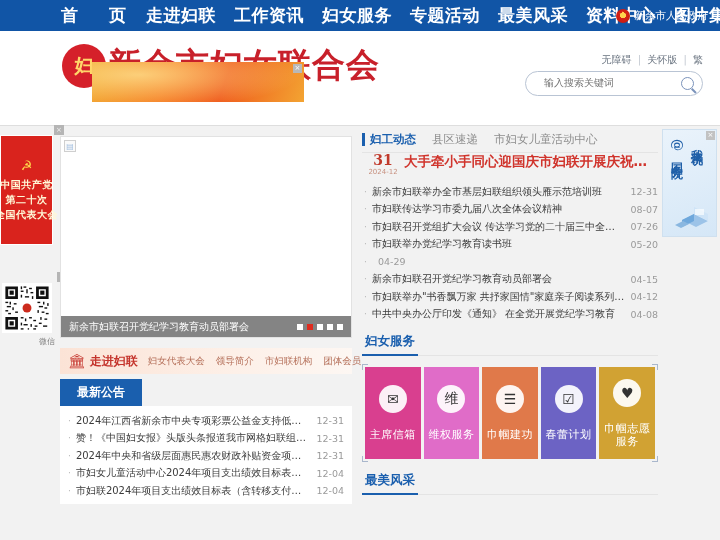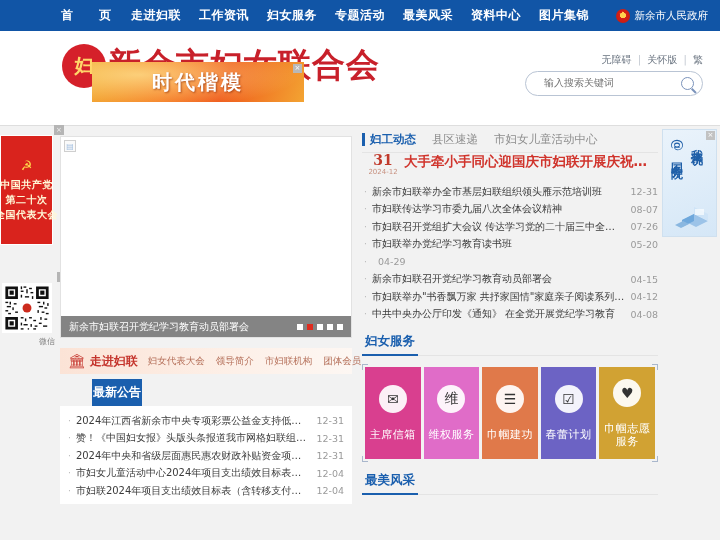--- a/index.html
+++ b/index.html
@@ -16,21 +16,21 @@
   .topnav {
     height: 31px;
     background: #1155a6;
     display: flex;
     align-items: center;
     position: relative;
   }
   .nav-items { display: flex; align-items: center; margin-left: 52px; }
   .nav-item {
     color: #ffffff;
-    font-size: 12px;
+    font-size: 17px;
     font-weight: bold;
     padding: 0 9px;
     white-space: nowrap;
     cursor: pointer;
     letter-spacing: .5px;
   }
   .nav-item.home { letter-spacing: 7px; padding-right: 4px; }
   .gov-brand {
     position: absolute; right: 12px; top: 0; height: 31px;
     display: flex; align-items: center; gap: 5px;
@@ -183,21 +183,21 @@
     display: flex; align-items: center; padding-left: 8px;
   }
   .walkin-icon { color: #c4342c; font-size: 14px; margin-right: 4px; }
   .walkin-title { color: #c4342c; font-size: 12px; font-weight: bold; margin-right: 10px; white-space: nowrap; }
   .walkin-sub { color: #b5705a; font-size: 9.5px; margin-right: 11px; white-space: nowrap; cursor: pointer; }
 
   
   .notice { position: absolute; left: 60px; top: 253px; width: 292px; }
   .notice-tab {
     display: inline-block; background: #1a5fae; color: #fff;
-    font-size: 12px; font-weight: bold; padding: 5px 1px; margin-left: 32px;
+    font-size: 12px; font-weight: bold; padding: 5px 17px;
   }
   .notice-body { background: #ffffff; padding: 6px 8px 4px 6px; }
   .li {
     display: flex; align-items: center; font-size: 10px;
     color: #3b3b3b; height: 17.5px; cursor: pointer;
   }
   .li .bullet { color: #b9b9b9; margin: 0 5px 0 2px; font-size: 9px; }
   .li .t { flex: 1; white-space: nowrap; overflow: hidden; text-overflow: ellipsis; }
   .li .d { color: #9a9a9a; font-size: 9.5px; margin-left: 6px; flex: none; }
 
@@ -286,21 +286,20 @@
   <div class="nav-caret"></div>
 </div>
 
 <div class="header">
   <div class="logo-wrap">
     <div class="logo-seal">妇</div>
     <div class="logo-title">新余市妇女联合会</div>
   </div>
 
   <div class="overlay-banner">
-    <div class="overlay-banner-text">时代楷模</div>
     <div class="banner-close">×</div>
   </div>
 
   <div class="util-links">
     <span>无障碍</span>
     <span class="util-sep">|</span>
     <span>关怀版</span>
     <span class="util-sep">|</span>
     <span>繁</span>
   </div>

